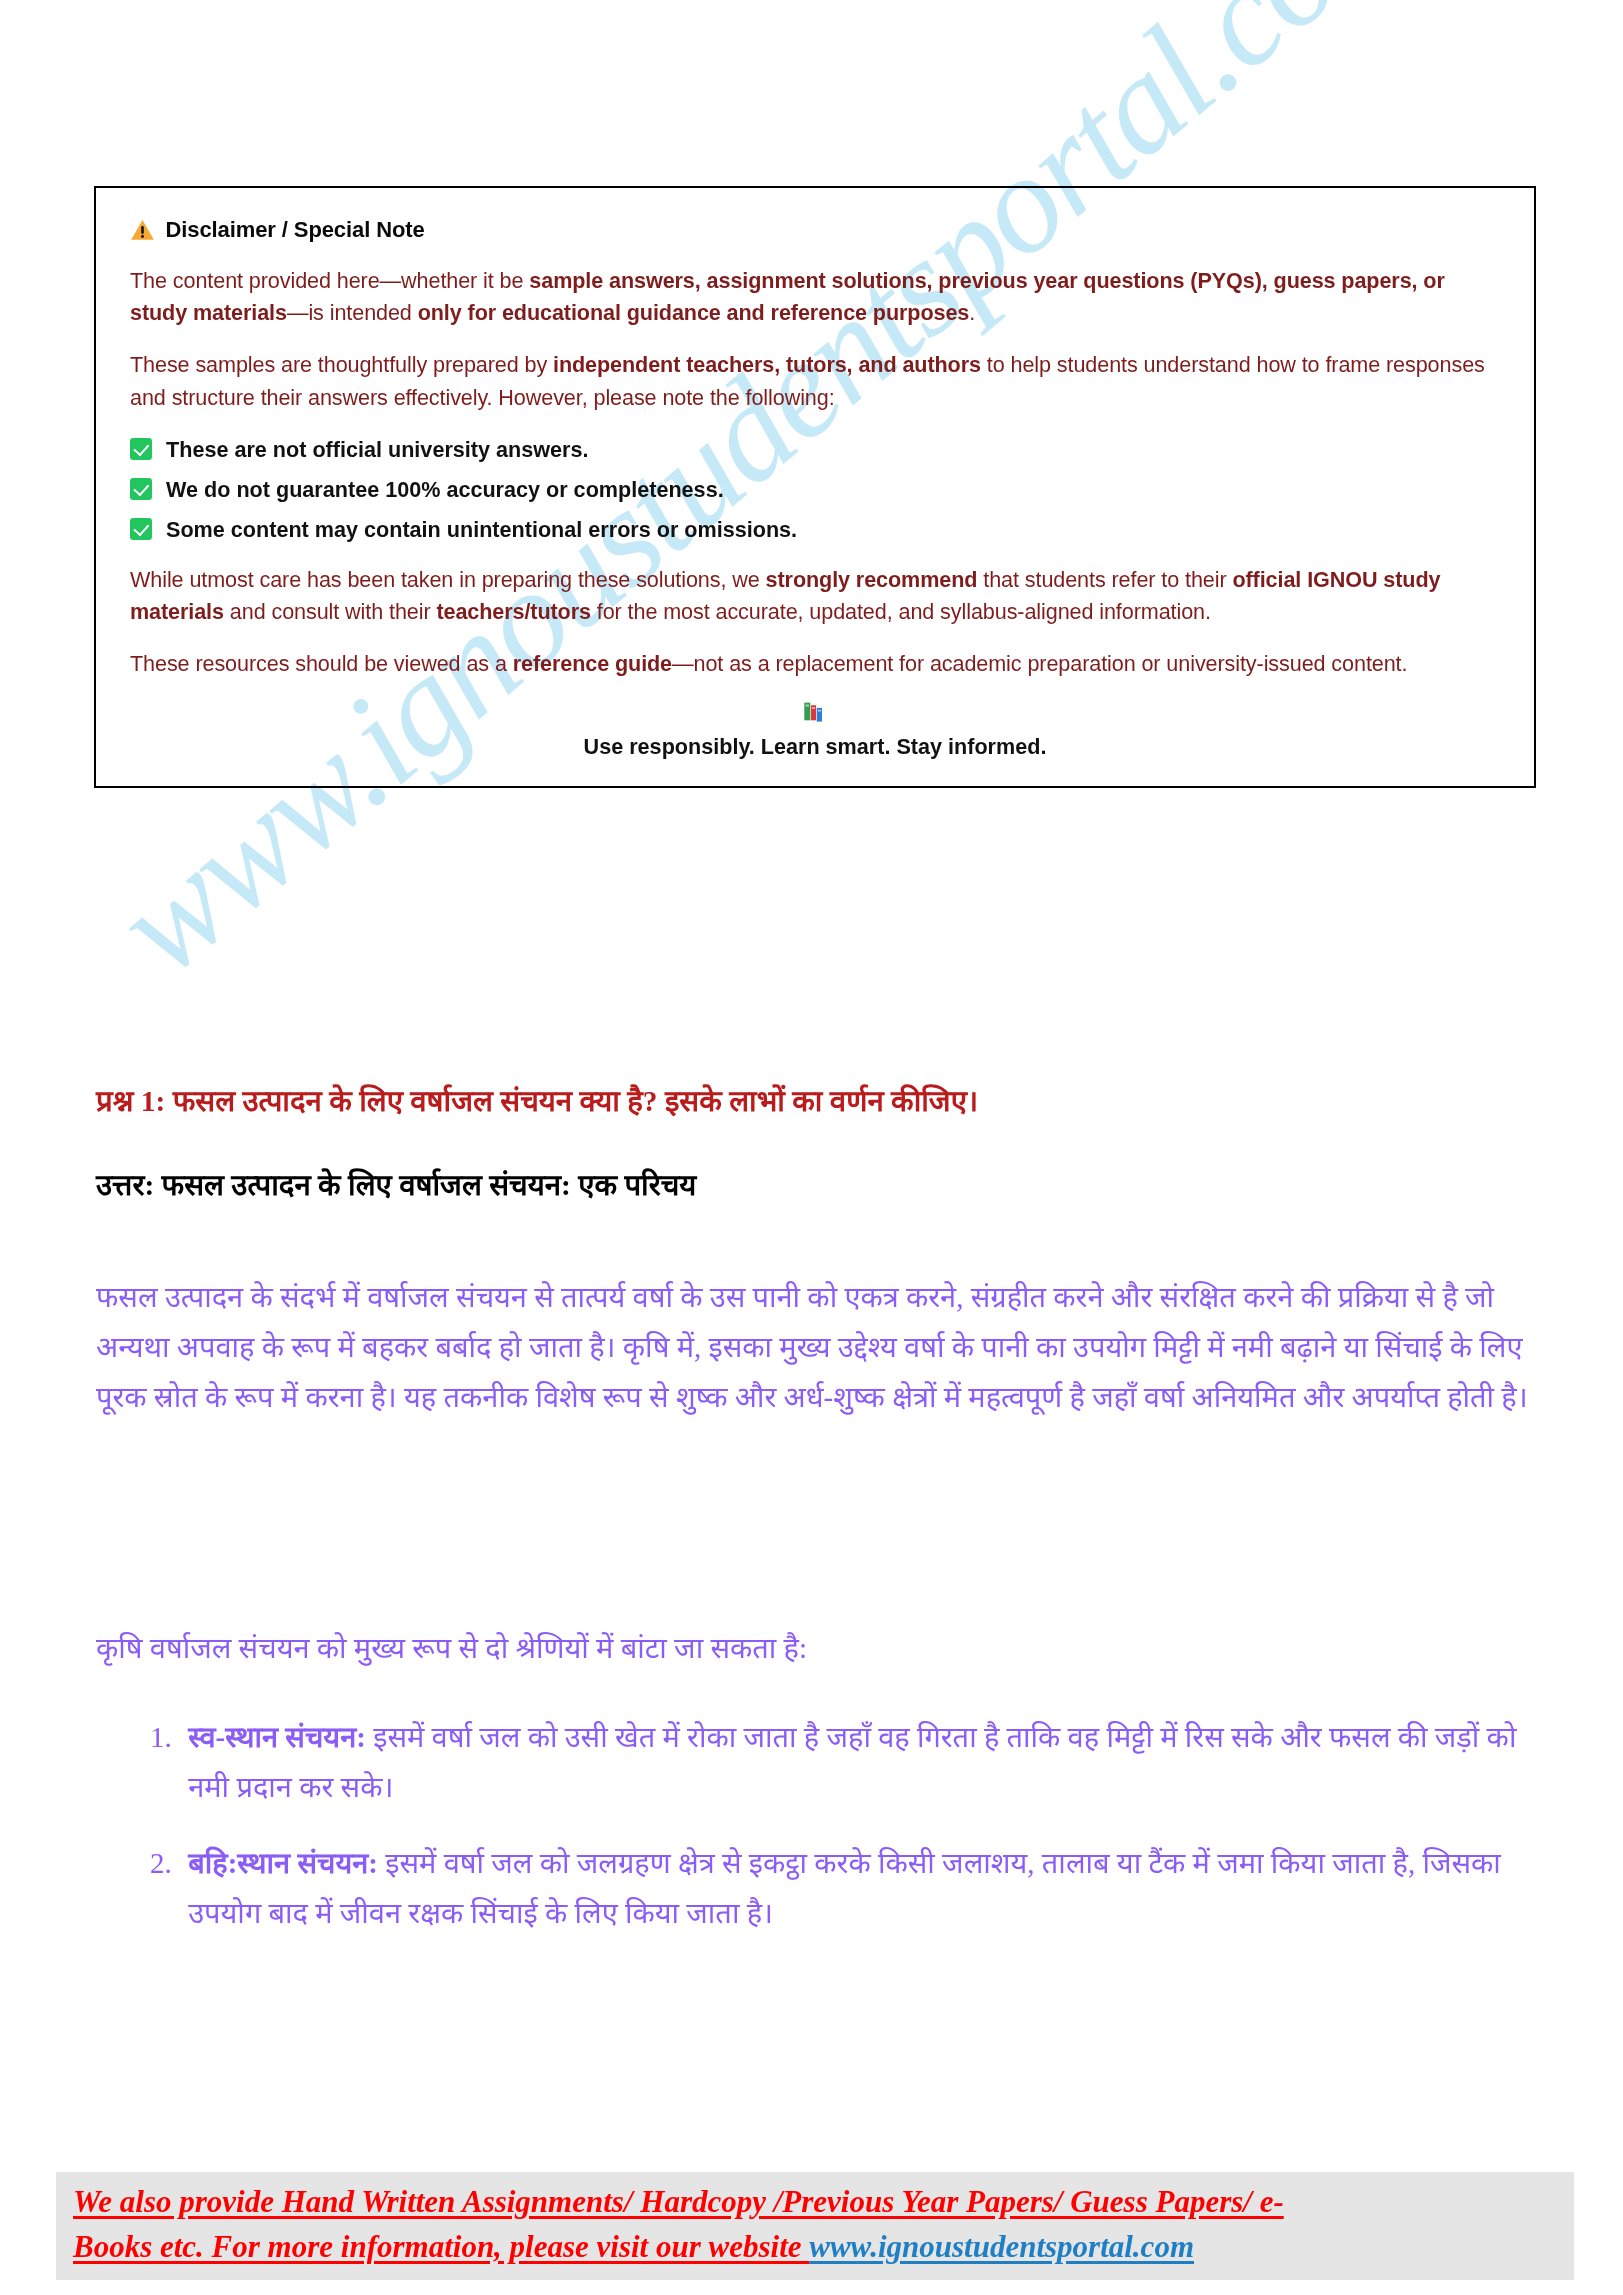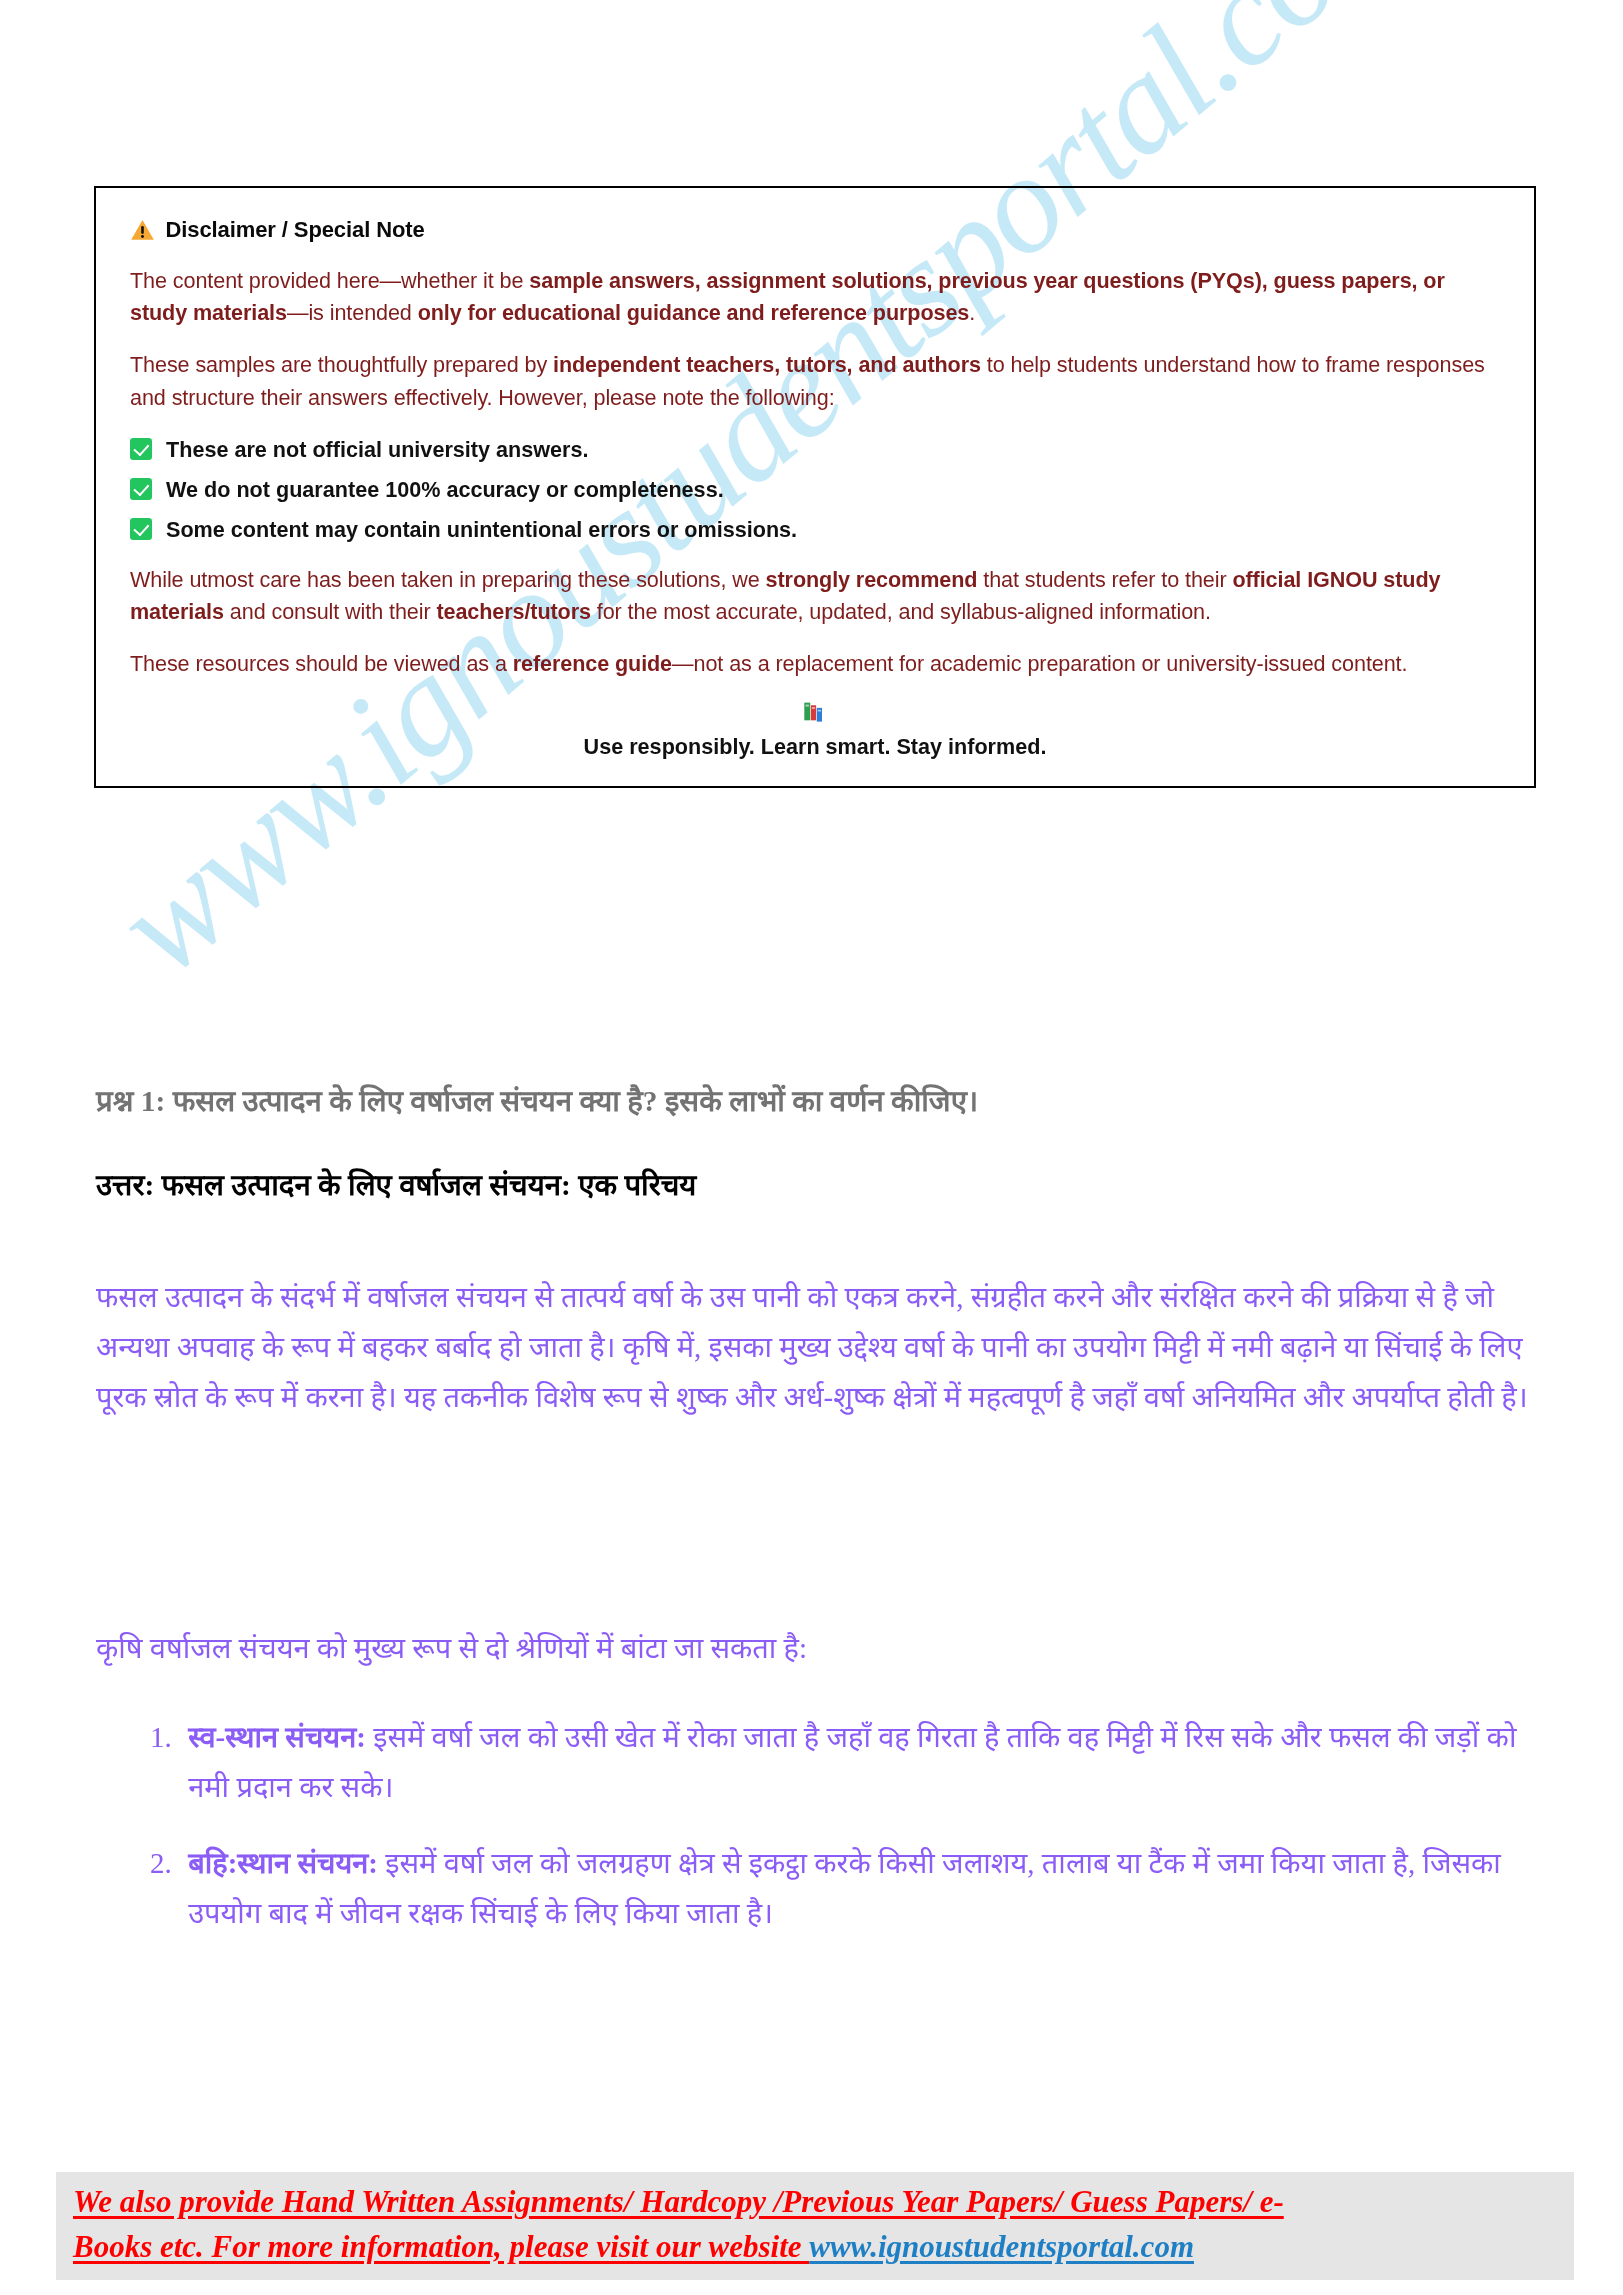--- a/index.html
+++ b/index.html
@@ -124,21 +124,21 @@
 
   
   .q-heading {
     position: absolute;
     left: 92px;
     top: 1082px;
     width: 1440px;
     font-family: "Liberation Serif", serif;
     font-size: 29.4px;
     font-weight: bold;
-    color: #737373;
+    color: #b91c1c;
     line-height: 1.3;
   }
   .a-heading {
     position: absolute;
     left: 92px;
     top: 1166px;
     width: 1440px;
     font-family: "Liberation Serif", serif;
     font-size: 29.4px;
     font-weight: bold;

